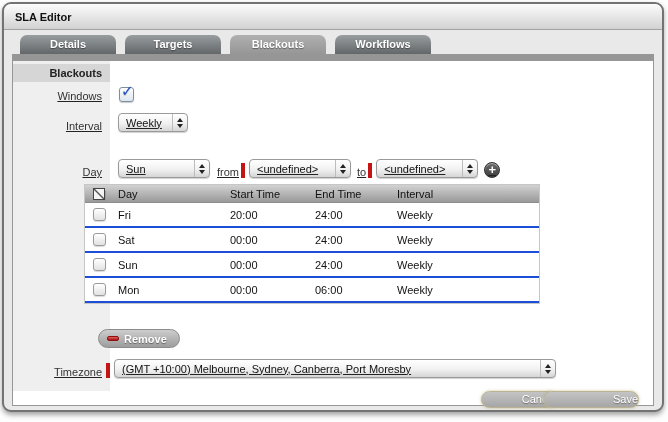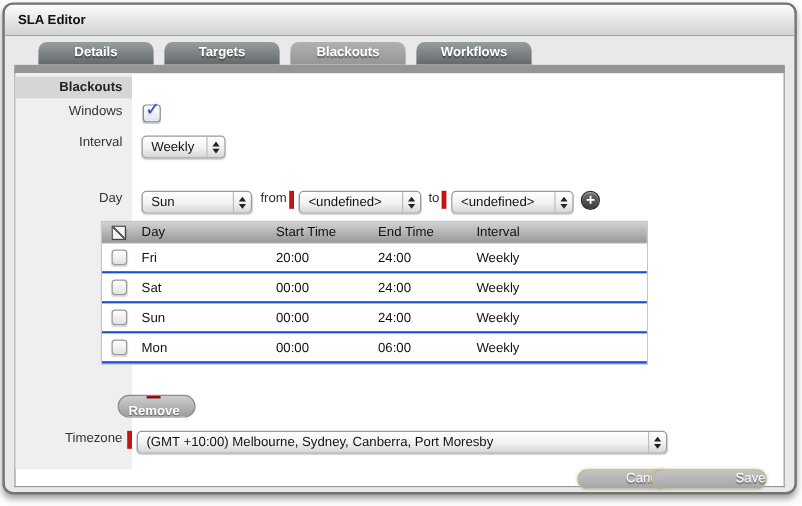--- a/index.html
+++ b/index.html
@@ -22,21 +22,21 @@
   .titlebar {
     height:26px; line-height:26px;
     background:linear-gradient(#fcfcfc,#d2d2d2);
     border-bottom:1px solid #a3a3a3;
     border-radius:6px 6px 0 0;
     padding-left:11px;
     font-size:11px; font-weight:bold; color:#111;
   }
   .tabstrip {
     height:24px;
-    padding-left:28px;
+    padding-left:16px;
     display:flex; gap:9px; align-items:flex-end;
   }
   .tab {
     width:96px; height:19px; line-height:19px;
     text-align:center;
     color:#fff; font-weight:bold; font-size:11px;
     text-shadow:0 1px 1px rgba(0,0,0,.4);
     border-radius:7px 7px 0 0;
     background:linear-gradient(#989da0,#63676a);
     cursor:pointer;
@@ -55,21 +55,21 @@
   .label-col {
     position:absolute; left:0; top:0; width:97px; height:330px;
     background:#efefef;
   }
   .section-header {
     position:absolute; left:0; top:3px; width:97px; height:18px;
     line-height:18px; background:#d6d6d6;
     font-weight:bold; color:#222;
     text-align:right; padding-right:8px;
   }
-  .frow { position:absolute; left:0; display:flex; align-items:flex-start; width:100%; }
+  .frow { position:absolute; left:0; display:flex; align-items:flex-end; width:100%;text-decoration:underline; }
   .flabel {
     width:97px; flex:0 0 97px; text-align:right; padding-right:8px; color:#333;
   }
   
   .cbx {
     position:relative; margin-left:9px;
     width:15px; height:15px;
     border:1px solid #7d8ea0;
     border-radius:3px;
     background:linear-gradient(#ffffff,#dde6ee);
@@ -152,21 +152,20 @@
     background:#b6b6b6; border:1px solid #9c9c9c; border-radius:8px;
     padding:1px 12px; font-weight:bold; color:#222; cursor:pointer;
   }
   .remove-btn {
     position:absolute; left:85px; top:268px;
     height:19px; padding:0 12px 0 8px; border-radius:10px;
     background:linear-gradient(#cdcdcd,#9d9d9d);
     border:1px solid #8b8b8b;
     display:inline-flex; align-items:center; gap:5px;
     cursor:pointer;
-    flex-direction:column;
   }
   .minus-glyph {
     width:12px; height:5px; border-radius:2px;
     background:linear-gradient(#e56060,#a61212);
     border:1px solid #8d0f0f;
   }
   .remove-btn .btn-text {
     color:#fff; font-weight:bold; text-shadow:0 1px 1px rgba(0,0,0,.45);
   }
   .footer-btn {

